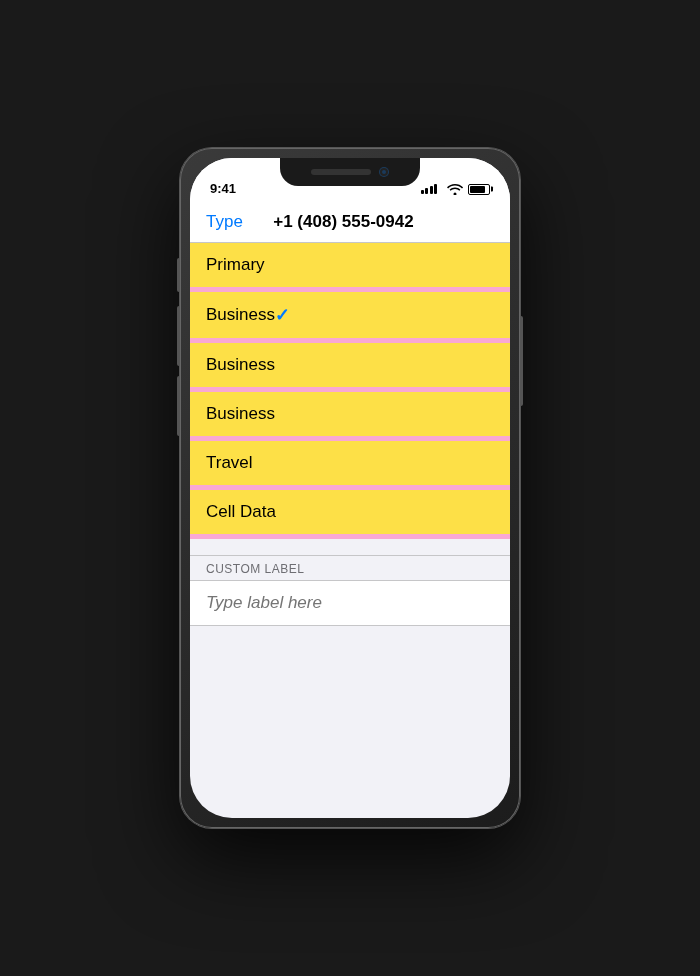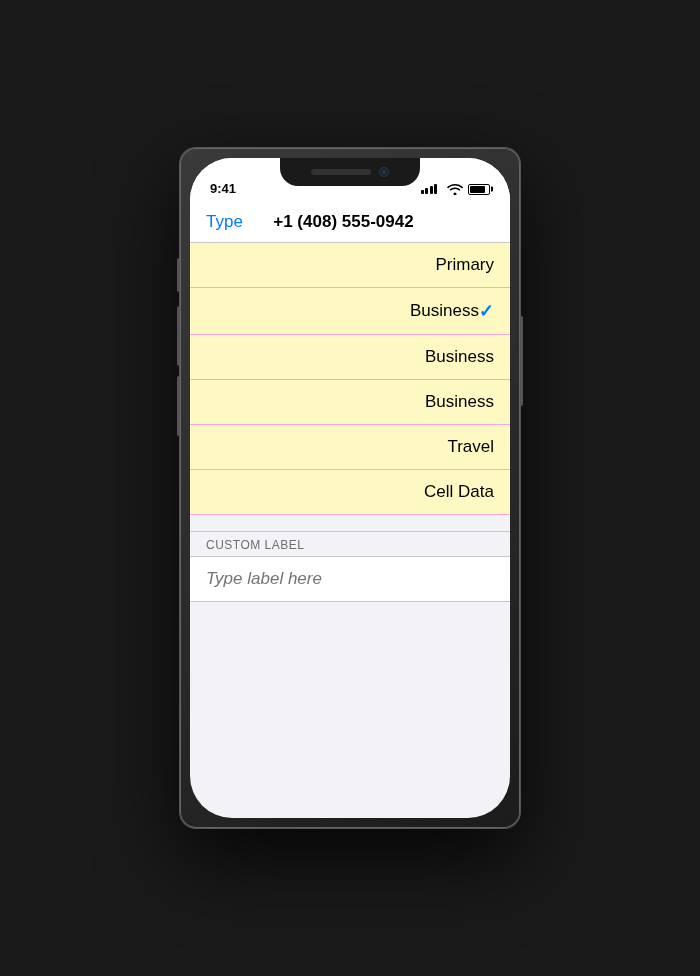--- a/index.html
+++ b/index.html
@@ -10,21 +10,21 @@
       justify-content: center;
       align-items: center;
       min-height: 100vh;
       font-family: -apple-system, 'SF Pro Text', 'Helvetica Neue', sans-serif;
     }
 
     .phone-outer {
       width: 340px;
       height: 680px;
       background: linear-gradient(145deg, #3a3a3a, #1c1c1c);
-      border-radius: 16px;
+      border-radius: 32px;
       padding: 10px;
       box-shadow:
         0 0 0 1px #555,
         0 30px 80px rgba(0,0,0,0.8),
         inset 0 0 0 1px #666;
       position: relative;
     }
 
     
     .btn-left-top {
@@ -210,26 +210,26 @@
       width: 50px;
     }
 
     
     .list-section {
       background: #fff;
       margin-top: 0;
     }
 
     .list-item {
-      background: #fef9c3;
-      border-bottom: 1px solid #f9a8d4;
+      background: #fde047;
+      border-bottom: 5px solid #f9a8d4;
       padding: 12px 16px;
       display: flex;
       align-items: center;
-      justify-content: flex-end;
+      justify-content: flex-start;
       min-height: 44px;
     }
 
     .list-item:first-child {
       border-top: none;
     }
 
     .list-item-label {
       font-size: 17px;
       color: #000;

